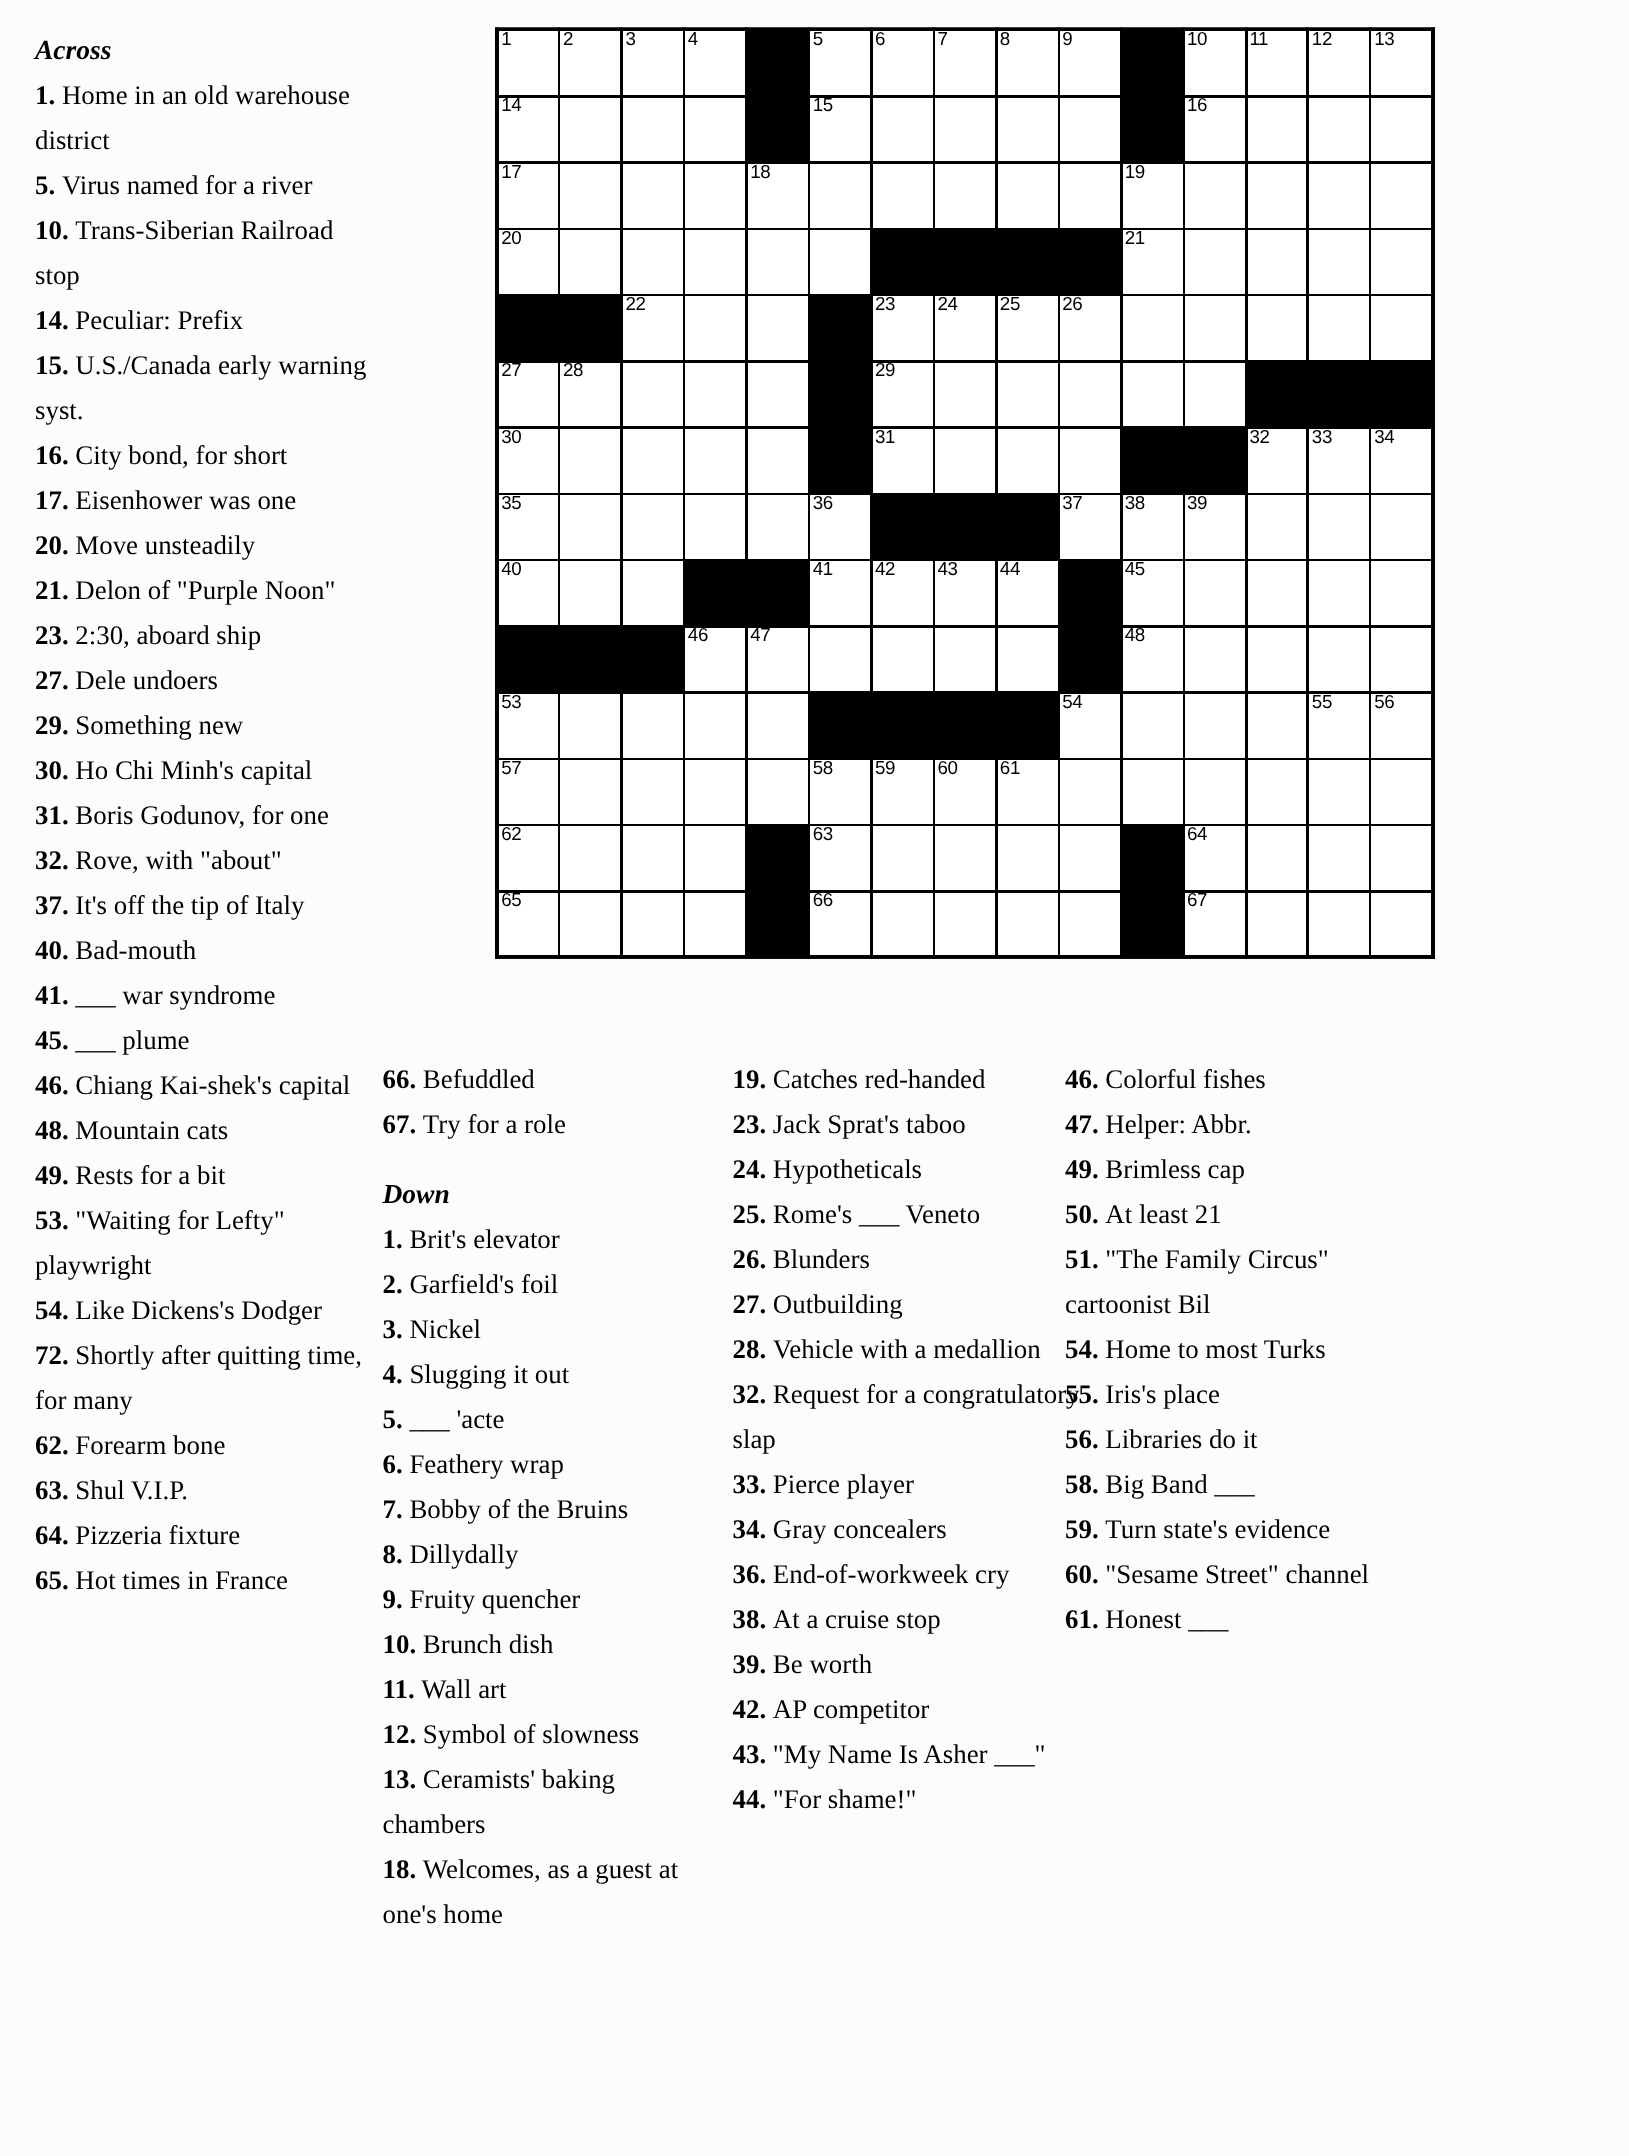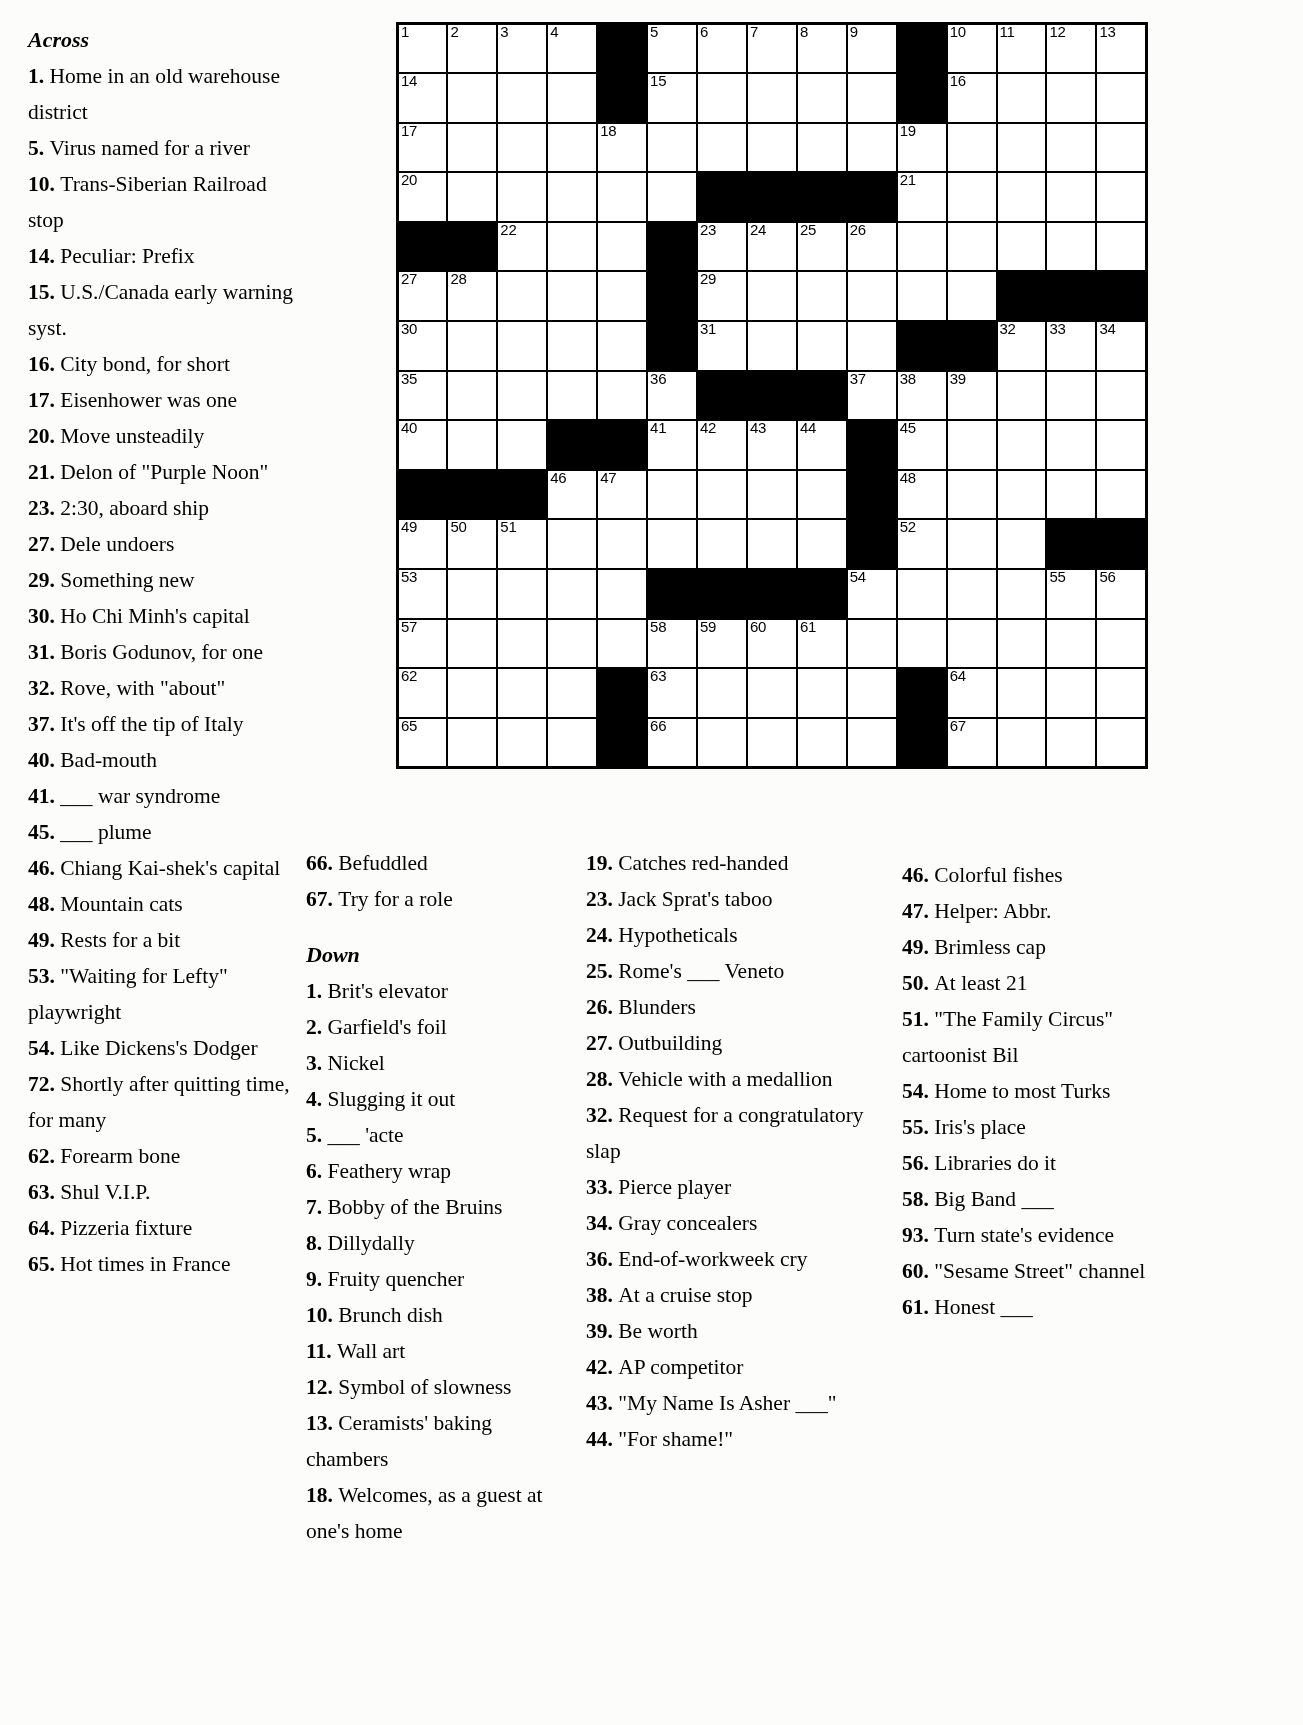--- a/index.html
+++ b/index.html
@@ -75,21 +75,21 @@
     text-indent: 0;
   }
   .clue .n {
     font-weight: bold;
   }
 
   
   #col-across   { left: 28px;  top: 22px;  width: 272px; }
   #col-2        { left: 306px; top: 845px; width: 270px; }
   #col-3        { left: 586px; top: 845px; width: 278px; }
-  #col-4        { left: 902px; top: 845px; width: 268px; margin-top: 12px; }
+  #col-4        { left: 852px; top: 845px; width: 268px; }
 
   .spacer { display:block; height: 20px; }
 </style>
 </head>
 <body>
 
 <div id="grid-wrap">
   <table class="xw" id="xw-table">
     <tbody id="xw-body">
         <tr>
@@ -350,45 +350,20 @@
           <td></td>
           <td></td>
           <td class="blk"></td>
           <td>
             <span class="num">48</span>
           </td>
           <td></td>
           <td></td>
           <td></td>
           <td></td>
-        </tr>
-        <tr>
-          <td>
-            <span class="num">49</span>
-          </td>
-          <td>
-            <span class="num">50</span>
-          </td>
-          <td>
-            <span class="num">51</span>
-          </td>
-          <td></td>
-          <td></td>
-          <td></td>
-          <td></td>
-          <td></td>
-          <td></td>
-          <td class="blk"></td>
-          <td>
-            <span class="num">52</span>
-          </td>
-          <td></td>
-          <td></td>
-          <td class="blk"></td>
-          <td class="blk"></td>
         </tr>
         <tr>
           <td>
             <span class="num">53</span>
           </td>
           <td></td>
           <td></td>
           <td></td>
           <td></td>
           <td class="blk"></td>
@@ -570,17 +545,17 @@
   <div id="down-list-3">
       <span class="clue"><span class="n">46. </span><span class="t">Colorful fishes</span></span>
       <span class="clue"><span class="n">47. </span><span class="t">Helper: Abbr.</span></span>
       <span class="clue"><span class="n">49. </span><span class="t">Brimless cap</span></span>
       <span class="clue"><span class="n">50. </span><span class="t">At least 21</span></span>
       <span class="clue"><span class="n">51. </span><span class="t">"The Family Circus" cartoonist Bil</span></span>
       <span class="clue"><span class="n">54. </span><span class="t">Home to most Turks</span></span>
       <span class="clue"><span class="n">55. </span><span class="t">Iris's place</span></span>
       <span class="clue"><span class="n">56. </span><span class="t">Libraries do it</span></span>
       <span class="clue"><span class="n">58. </span><span class="t">Big Band ___</span></span>
-      <span class="clue"><span class="n">93. </span><span class="t">Turn state's evidence</span></span>
+      <span class="clue"><span class="n">59. </span><span class="t">Turn state's evidence</span></span>
       <span class="clue"><span class="n">60. </span><span class="t">"Sesame Street" channel</span></span>
       <span class="clue"><span class="n">61. </span><span class="t">Honest ___</span></span>
     </div>
 </div>
 
 </body></html>

